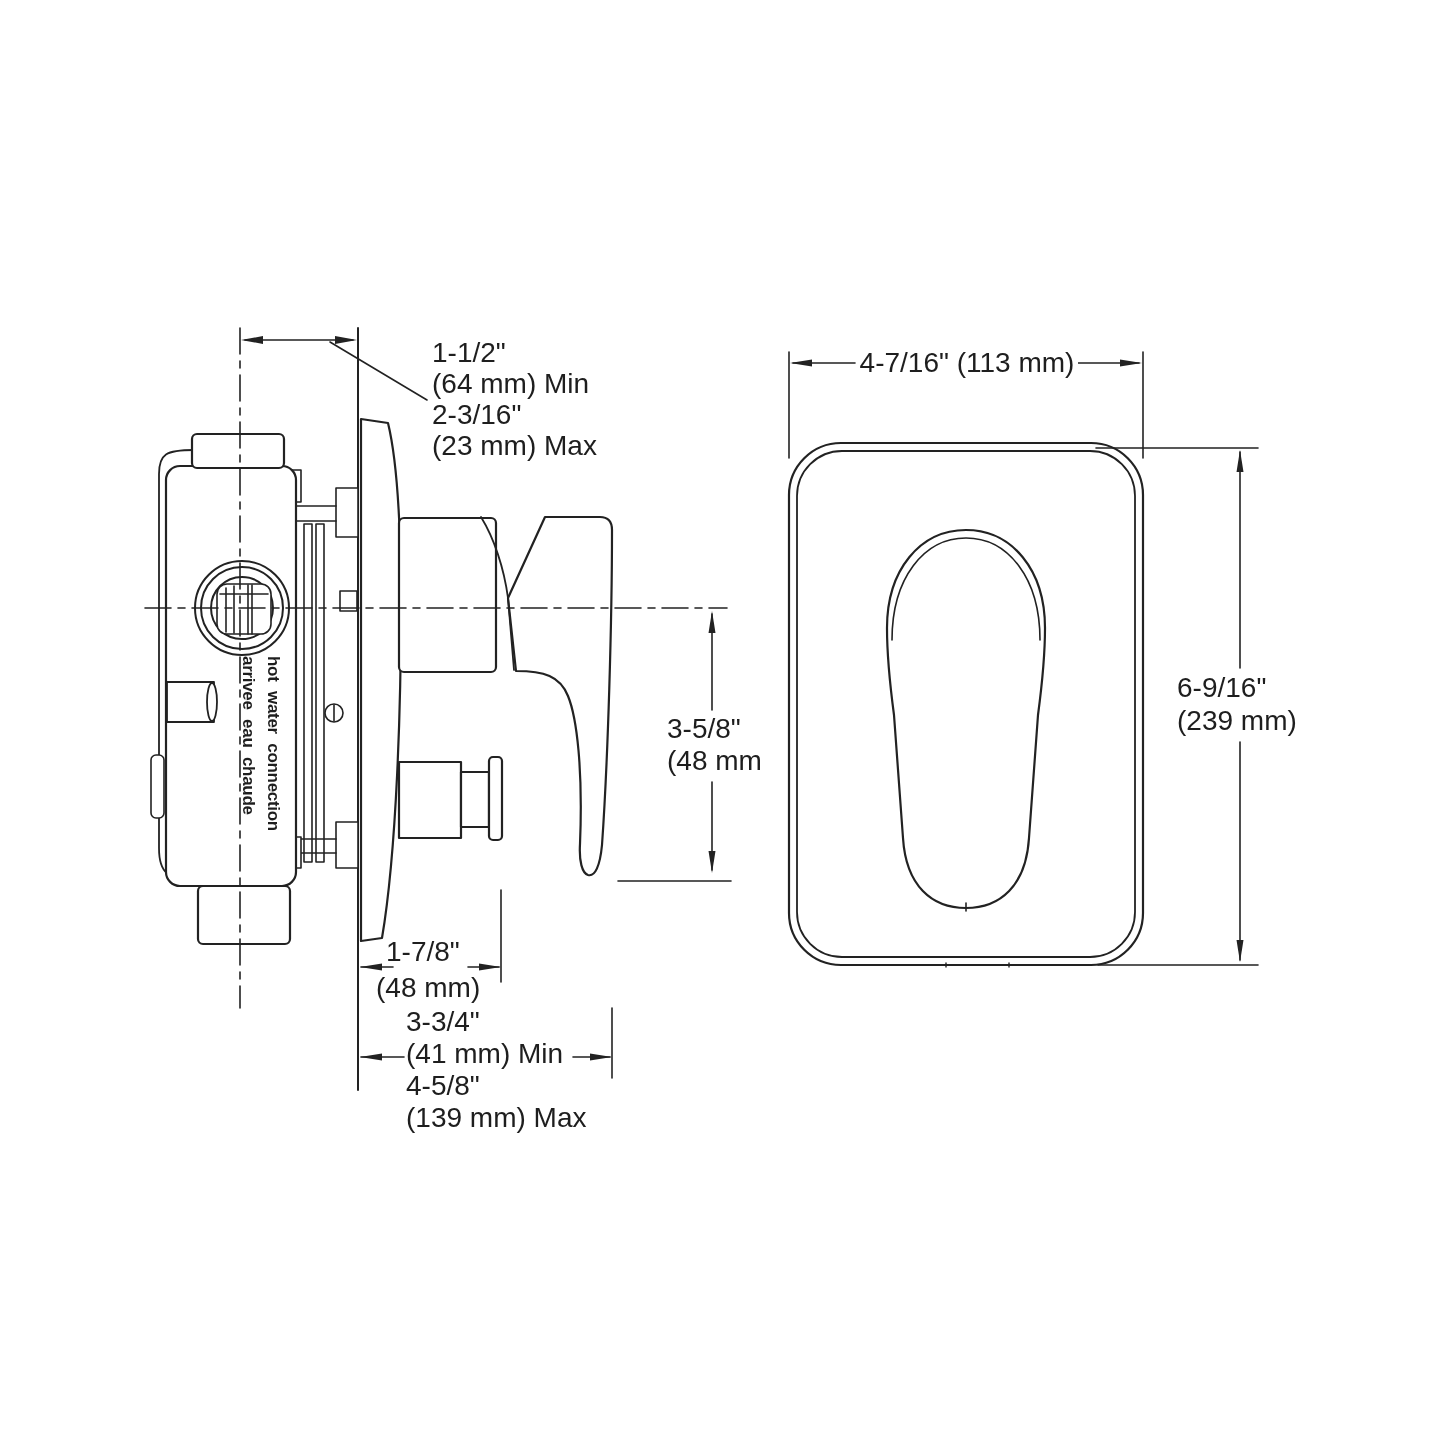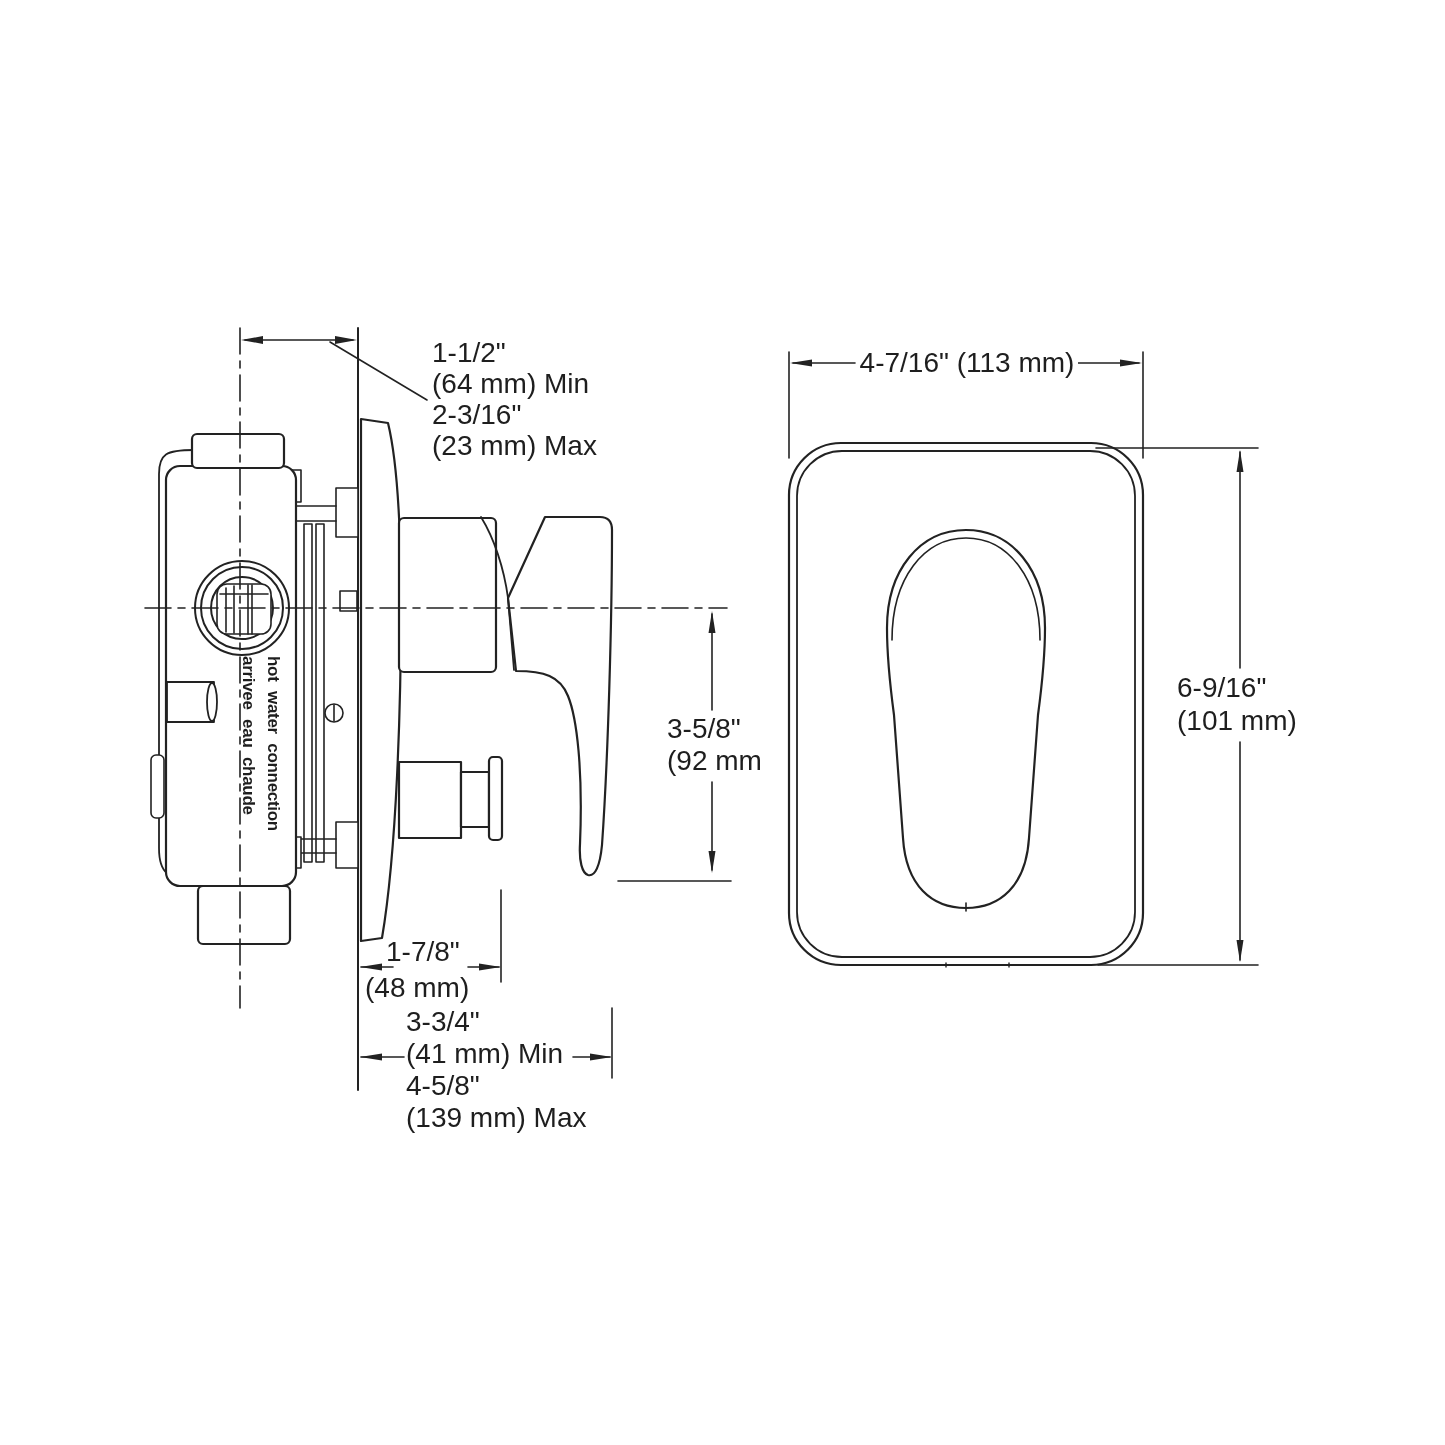--- a/index.html
+++ b/index.html
@@ -173,30 +173,30 @@
     <div>1-1/2"</div>
     <div>(64 mm) Min</div>
     <div>2-3/16"</div>
     <div>(23 mm) Max</div>
   </div>
 
   <div id="plate-width-dim" class="dimtext bg" style="left:856px;top:348px;">4-7/16" (113 mm)</div>
 
   <div class="dimtext bg" style="left:1177px;top:671px;line-height:33px;">
     <div>6-9/16"</div>
-    <div>(101 mm)</div>
+    <div>(239 mm)</div>
   </div>
 
   <div class="dimtext bg dimline" style="left:667px;top:713px;">
     <div>3-5/8"</div>
-    <div>(92 mm</div>
+    <div>(48 mm</div>
   </div>
 
   <div class="dimtext" style="left:386px;top:936px;">1-7/8"</div>
-  <div class="dimtext" style="left:365px;top:972px;">(48 mm)</div>
+  <div class="dimtext" style="left:376px;top:972px;">(48 mm)</div>
 
   <div class="dimtext dimline" style="left:406px;top:1006px;">
     <div>3-3/4"</div>
     <div>(41 mm) Min</div>
     <div>4-5/8"</div>
     <div>(139 mm) Max</div>
   </div>
 
   <div id="rotated-label">
     <div>hot water connection</div>

